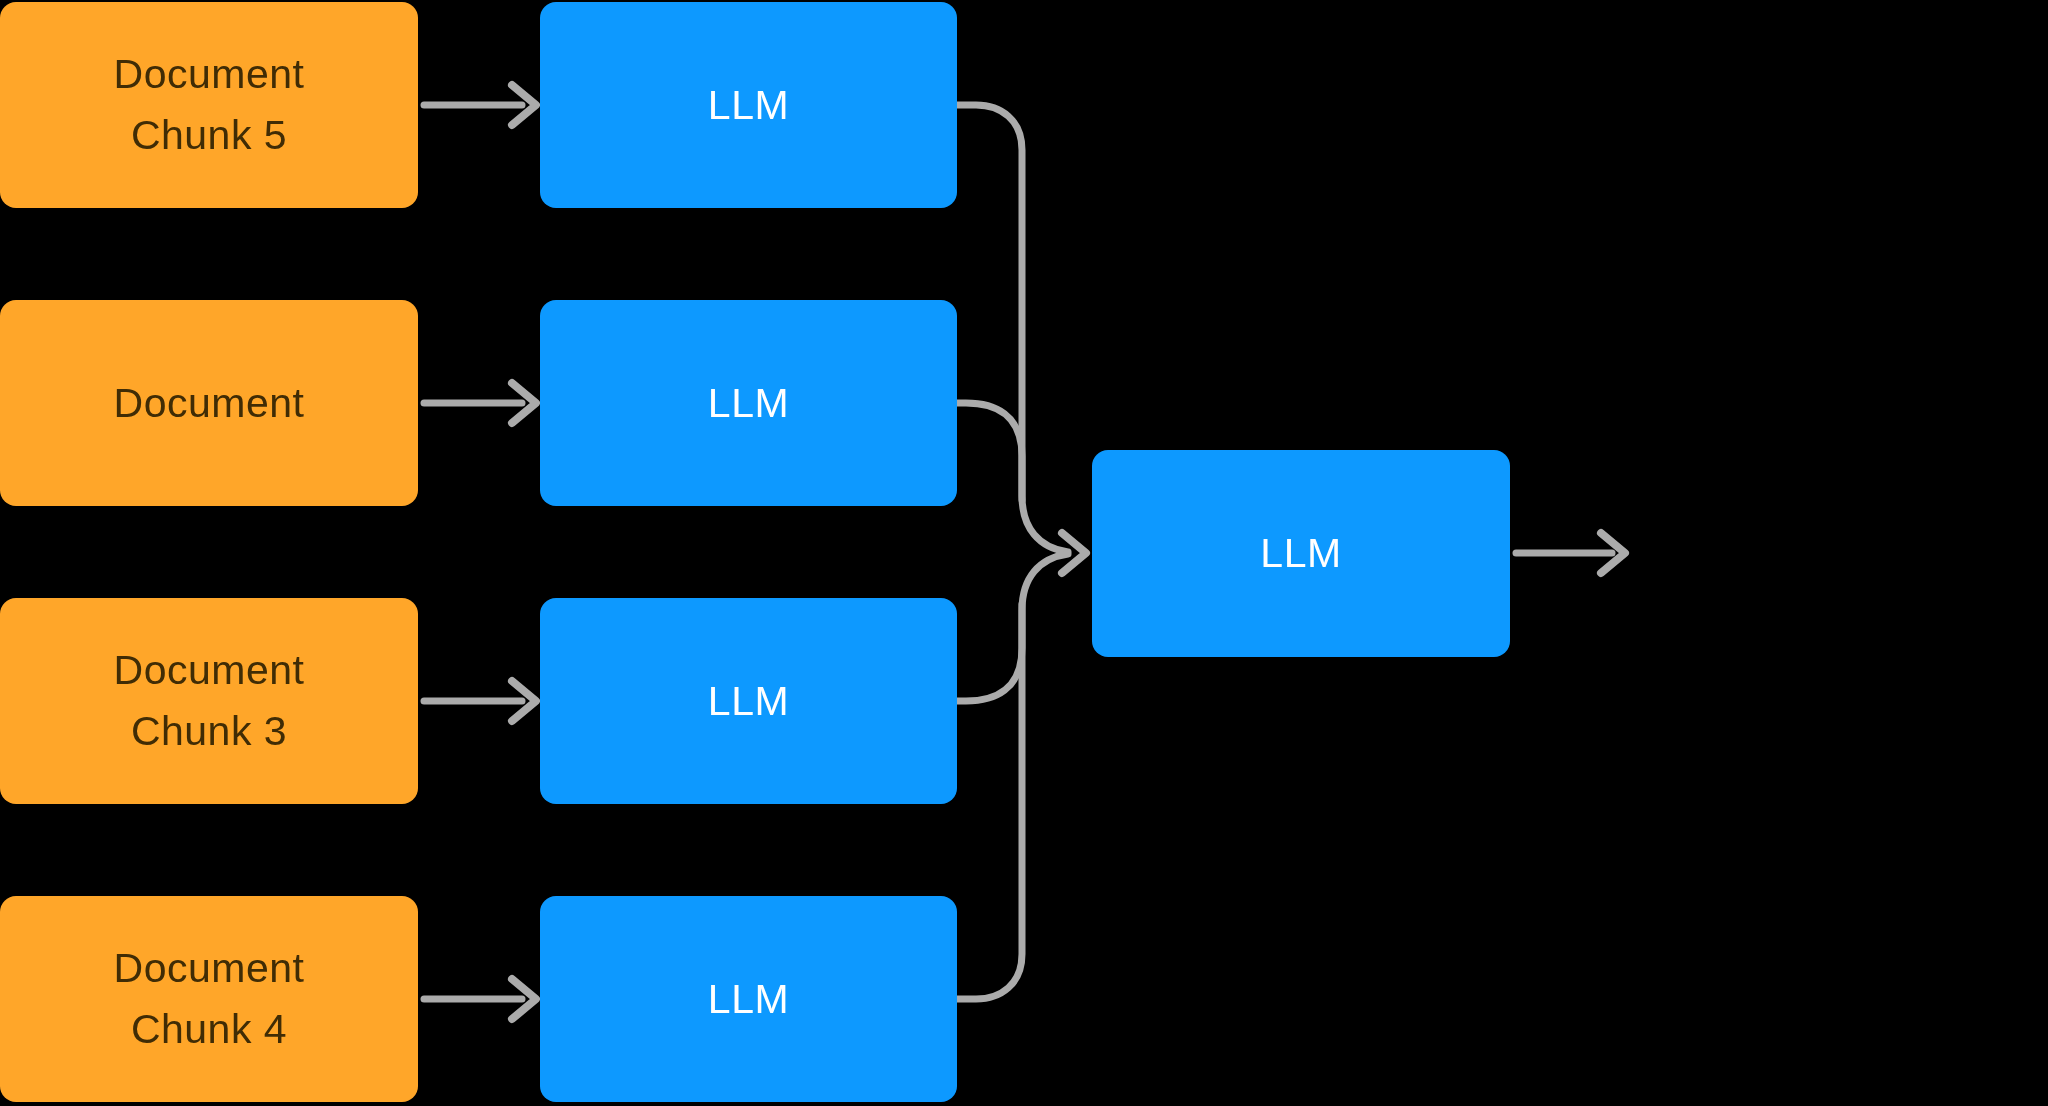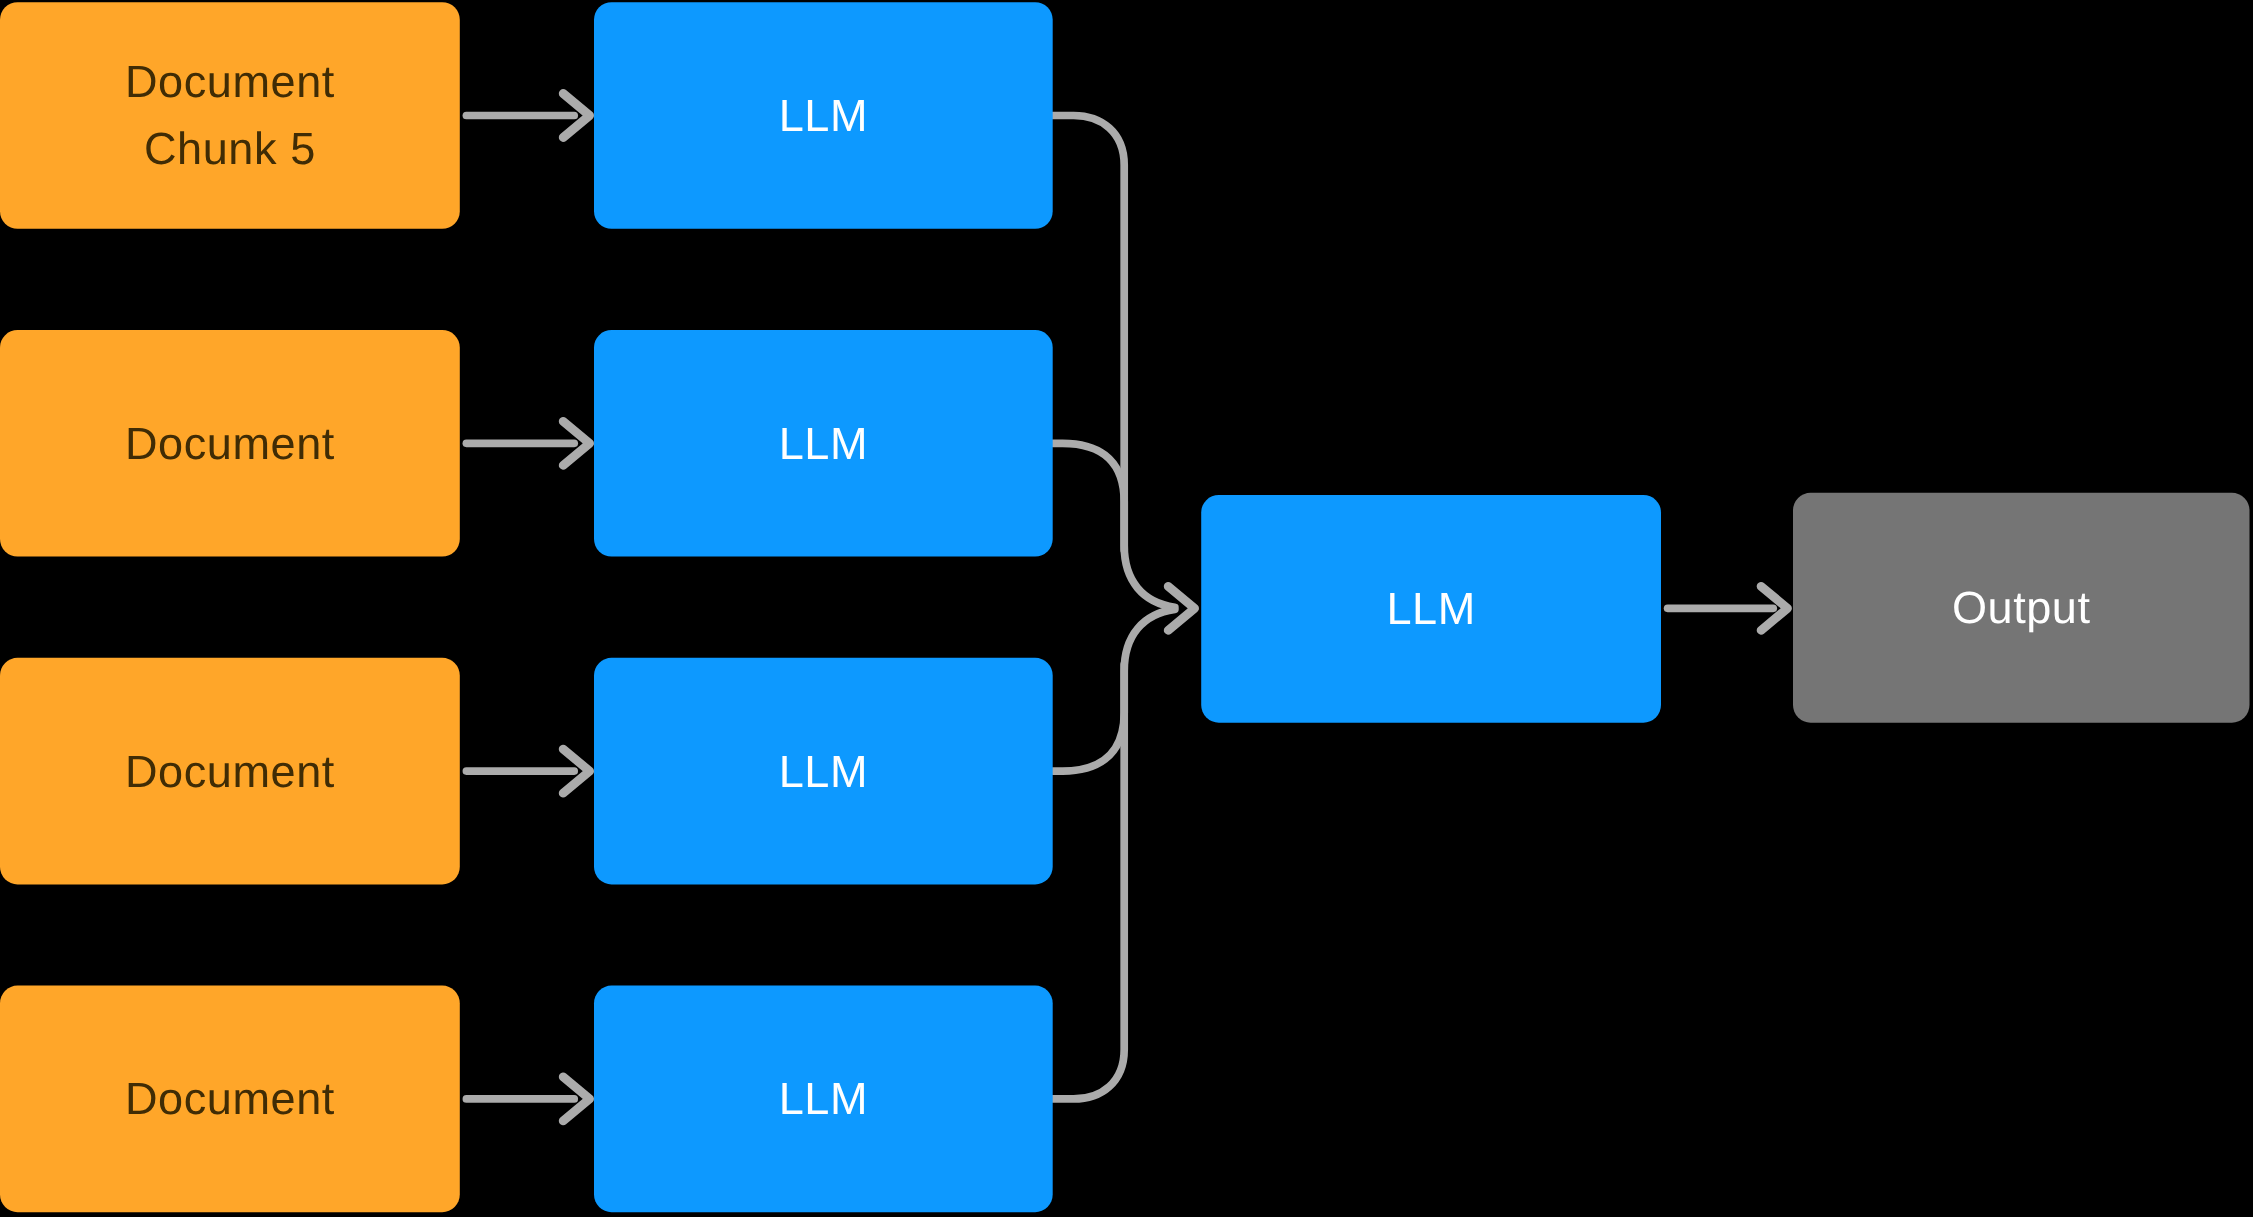--- a/index.html
+++ b/index.html
@@ -56,39 +56,38 @@
 
   <div class="node chunk r1">
     <span>Document</span>
     <span>Chunk 5</span>
   </div>
   <div class="node chunk r2">
     <span>Document</span>
   </div>
   <div class="node chunk r3">
     <span>Document</span>
+    <span>Chunk 3</span>
   </div>
   <div class="node chunk r4">
     <span>Document</span>
+    <span>Chunk 4</span>
   </div>
 
   <div class="node mapper r1">
     <span>LLM</span>
   </div>
   <div class="node mapper r2">
     <span>LLM</span>
   </div>
   <div class="node mapper r3">
     <span>LLM</span>
   </div>
   <div class="node mapper r4">
     <span>LLM</span>
   </div>
 
   <div class="node reducer">
     <span>LLM</span>
   </div>
 
-  <div class="node output">
-    <span>Output</span>
-  </div>
 
 </div>
 
 </body></html>

